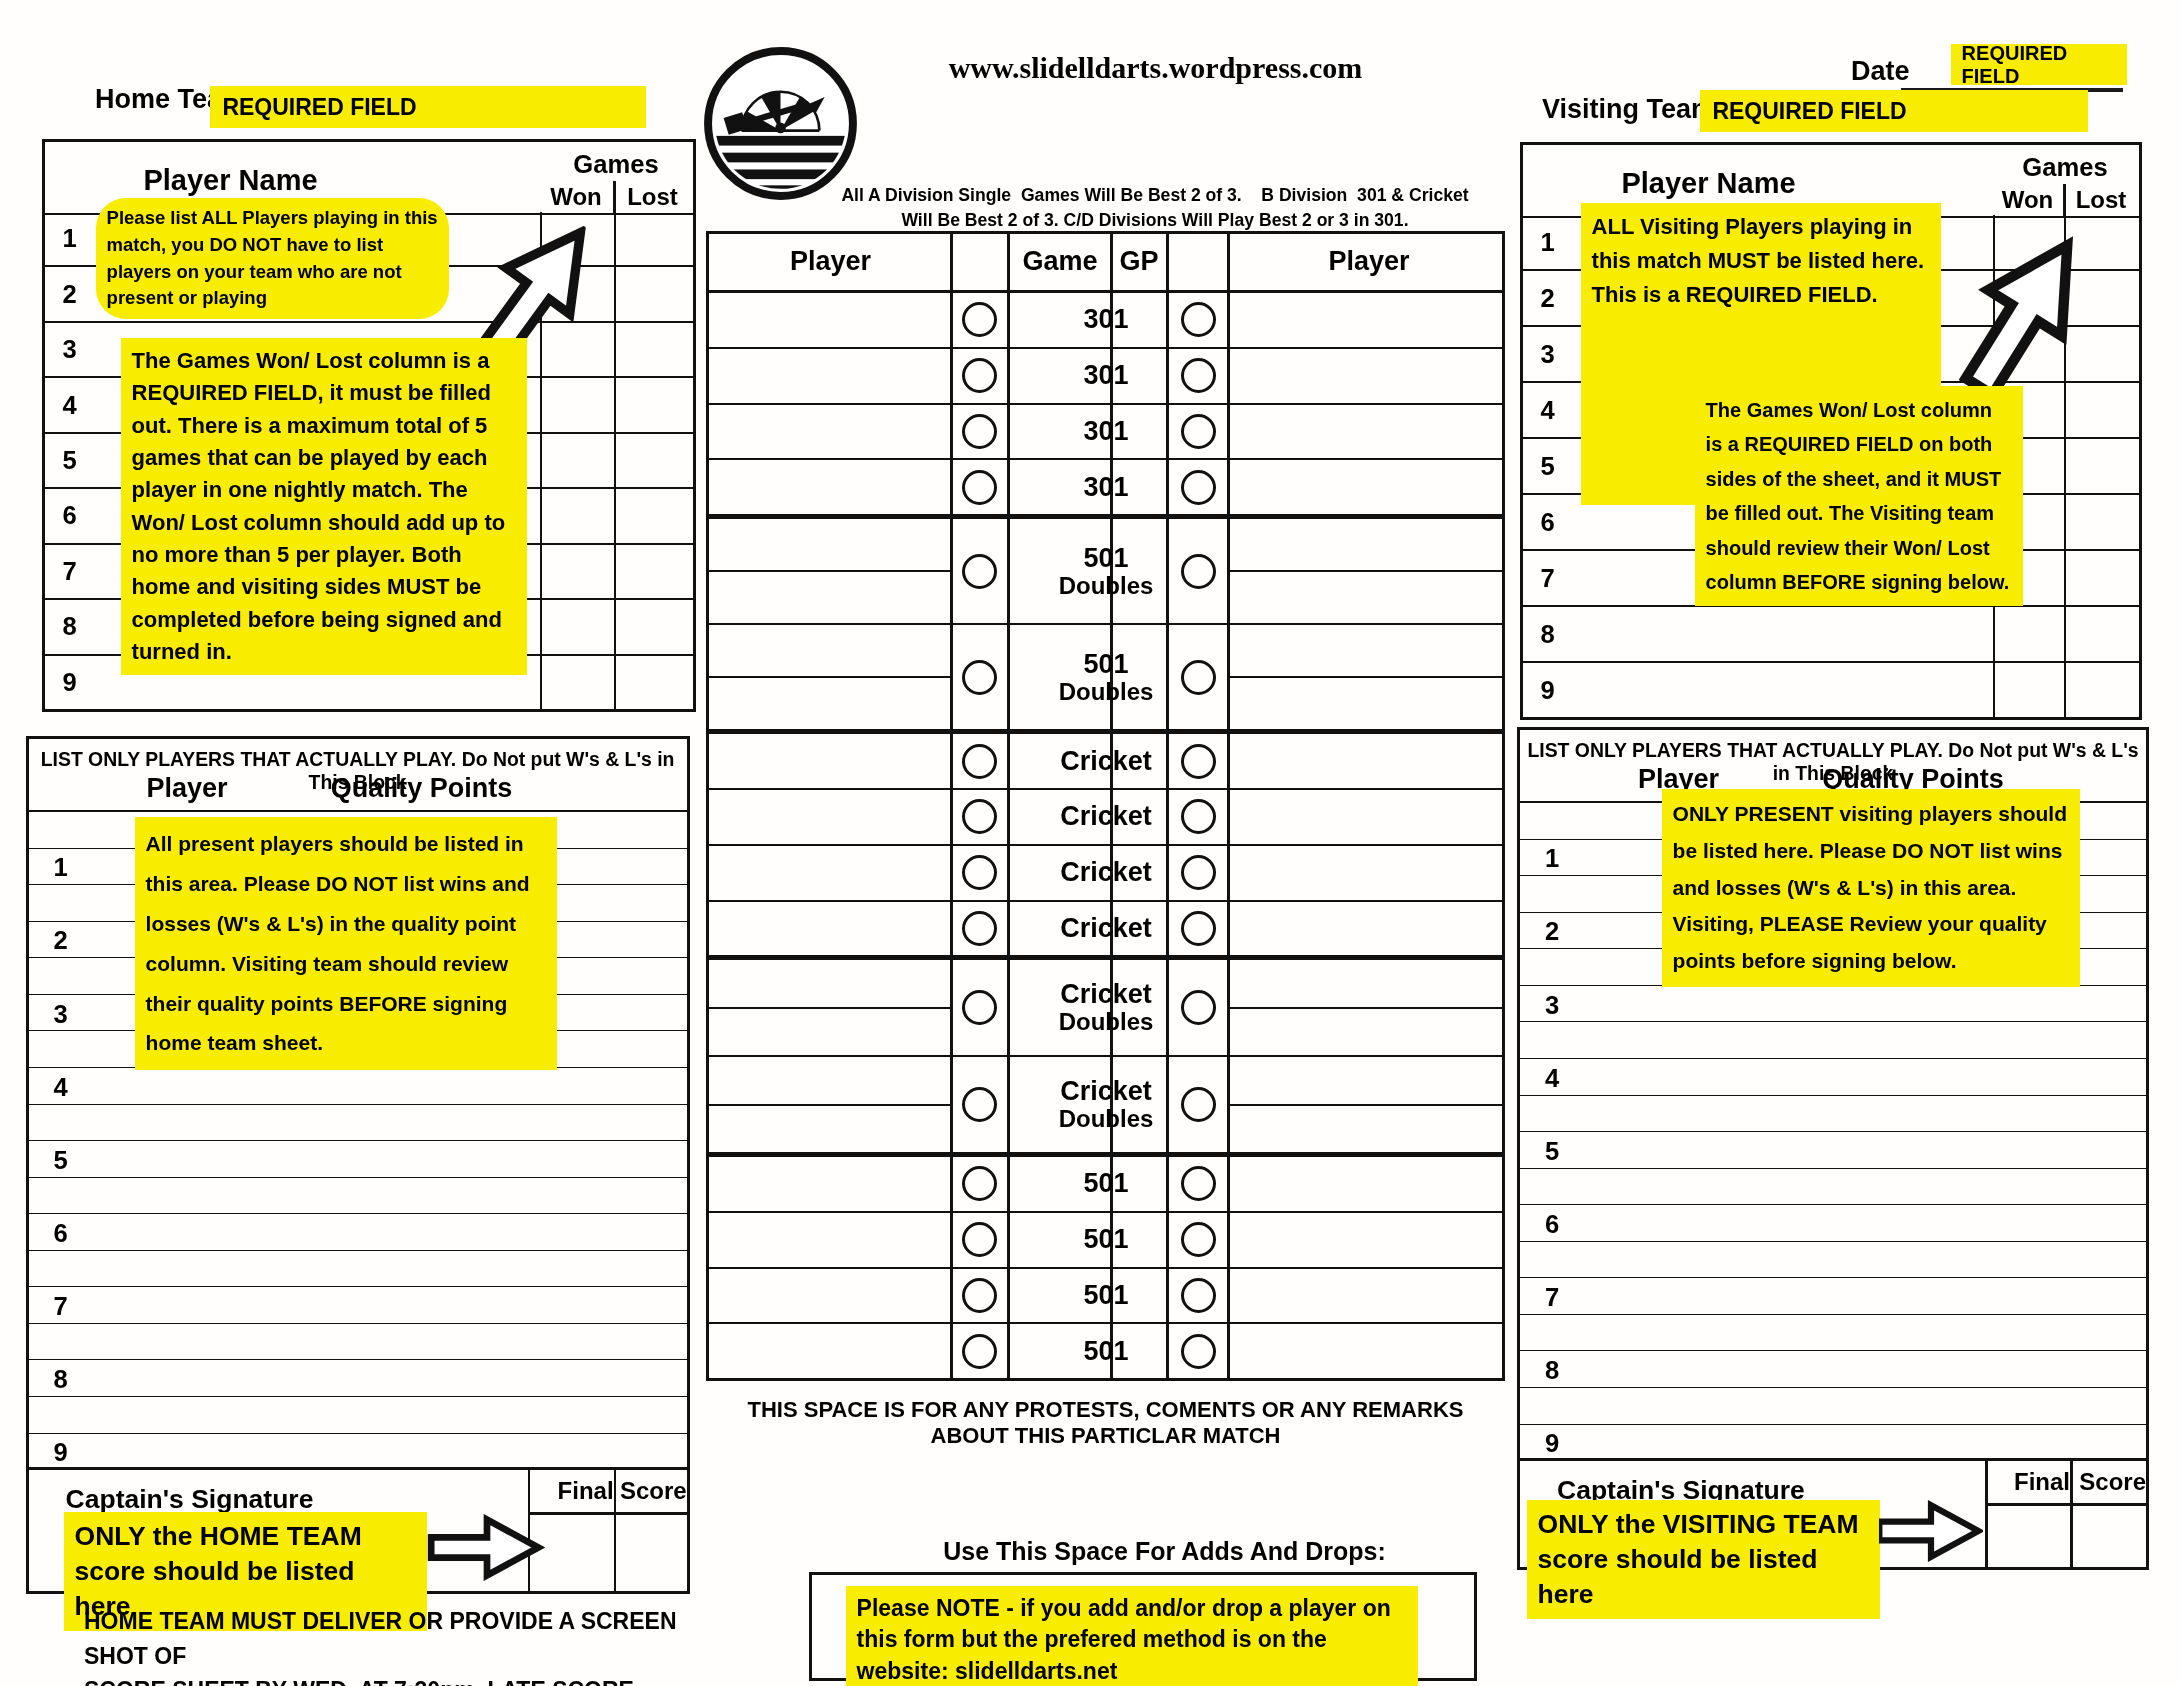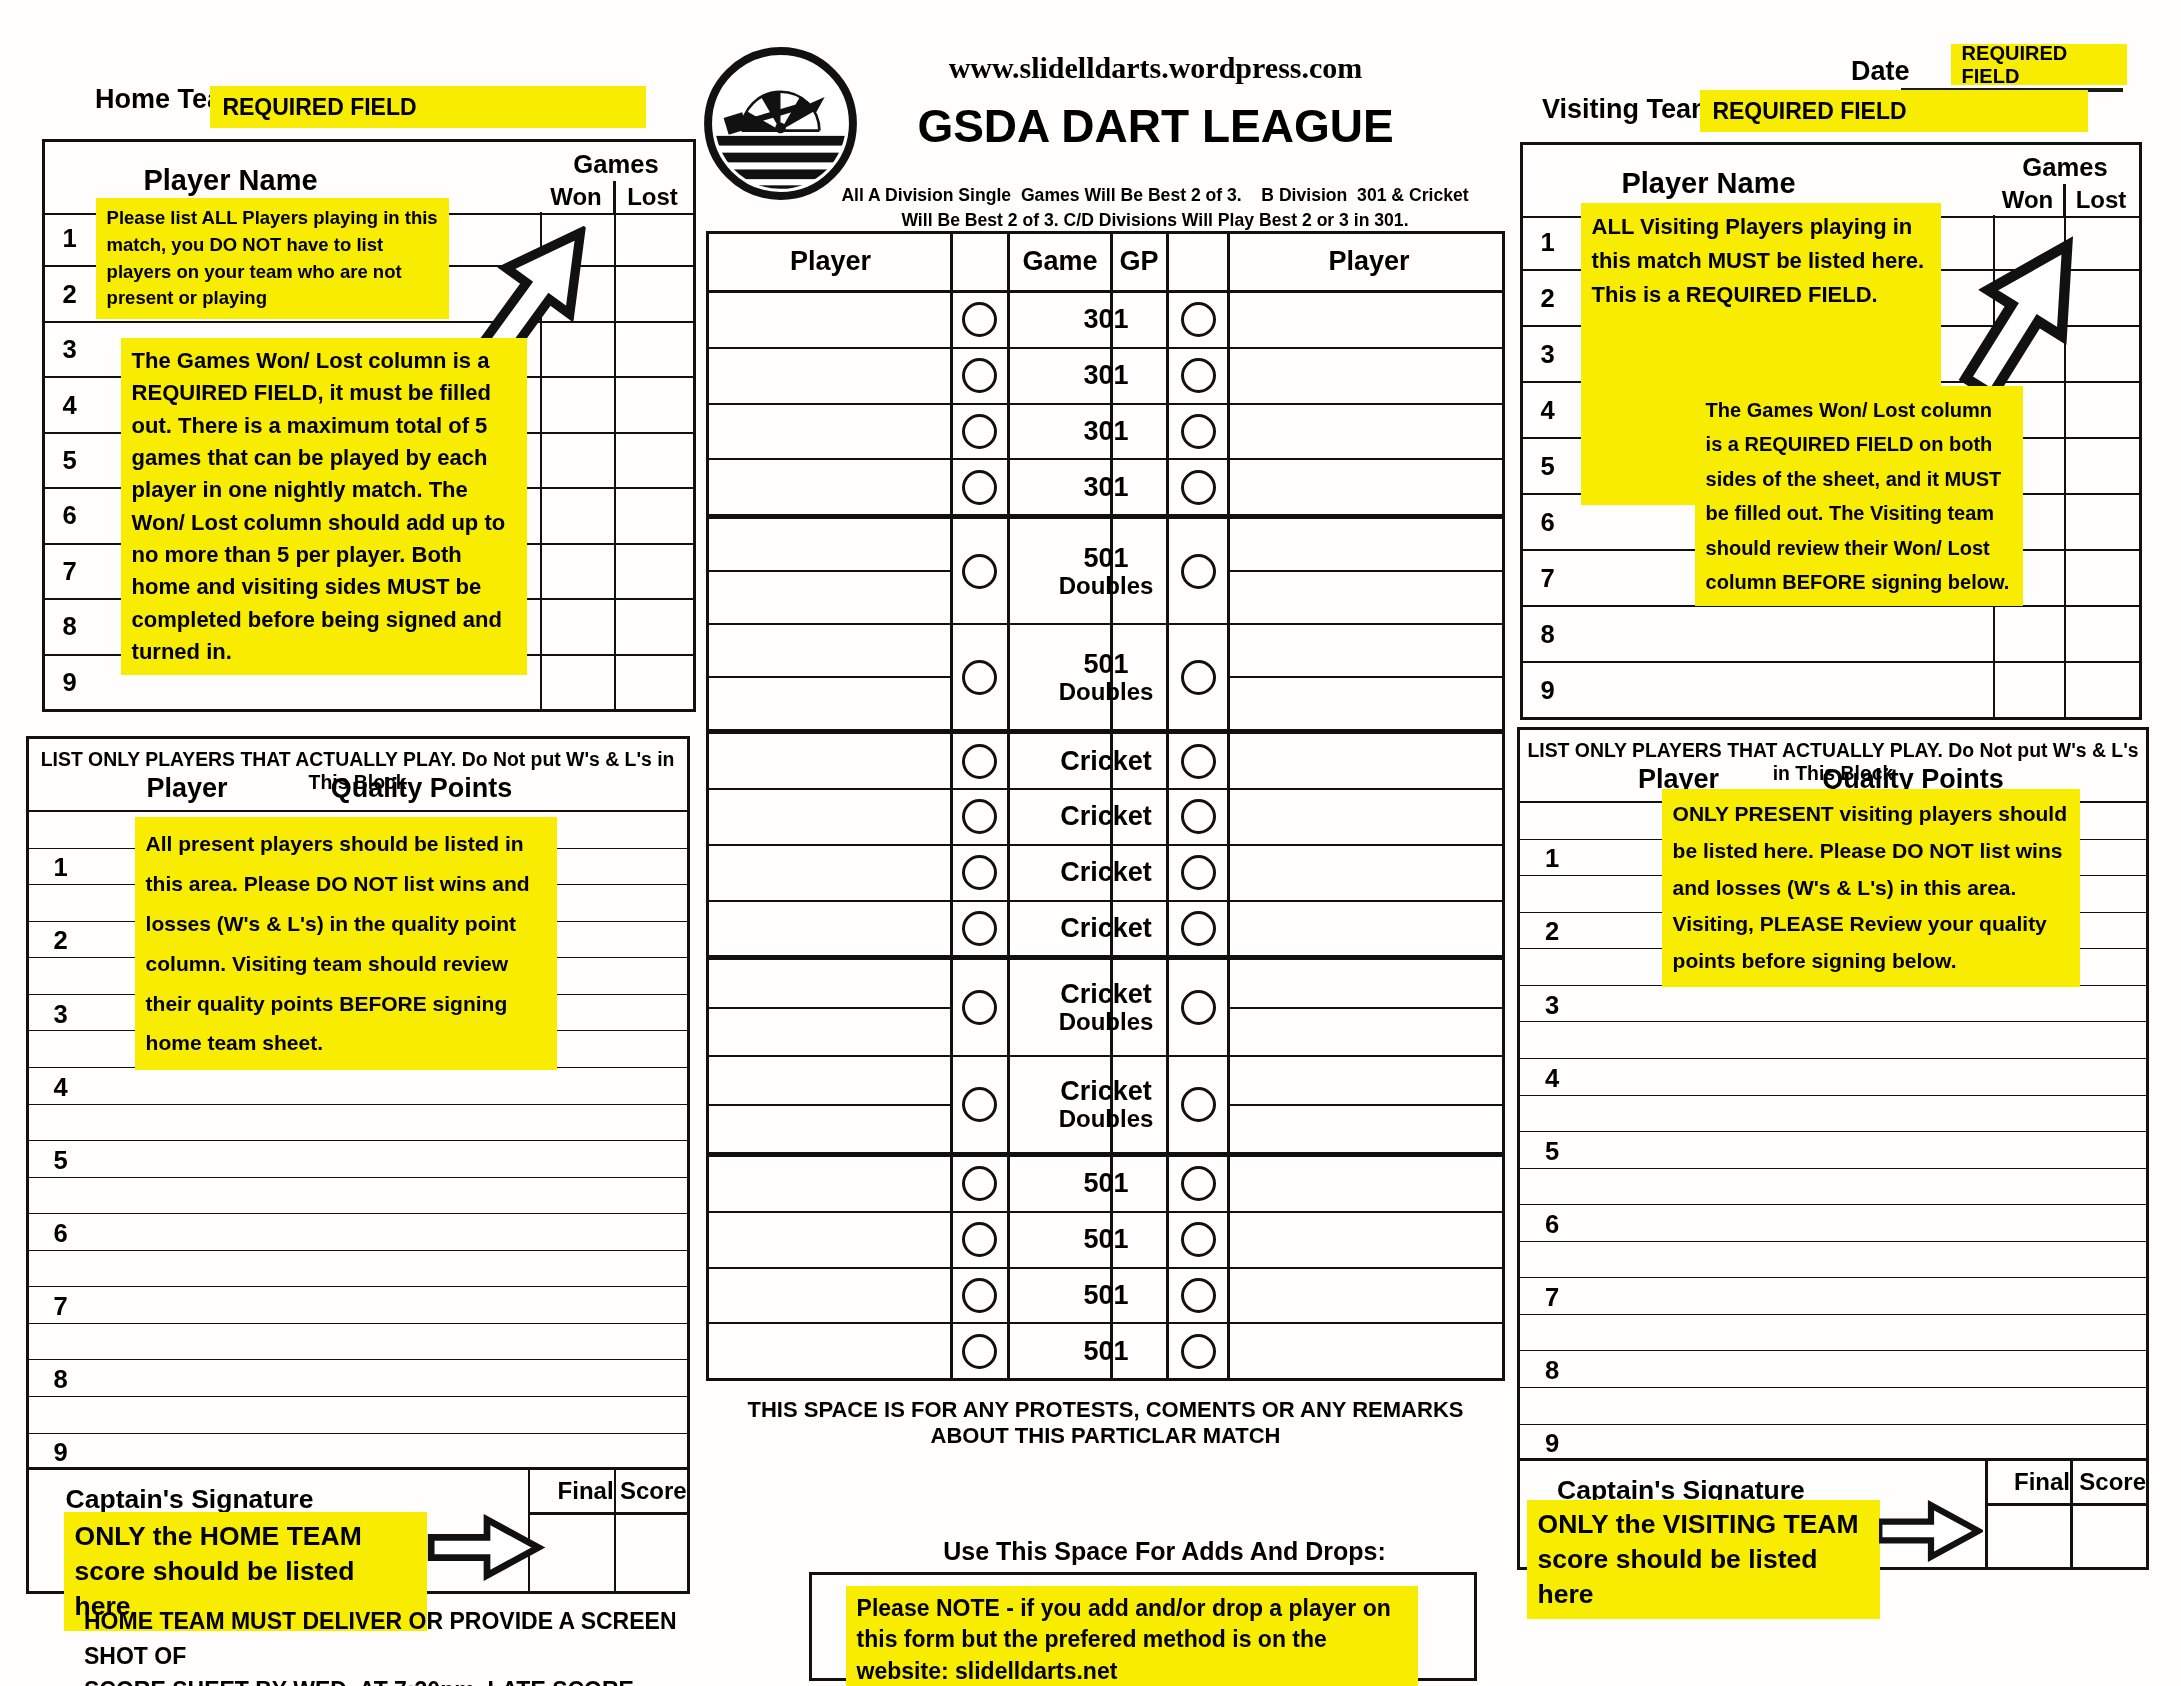--- a/index.html
+++ b/index.html
@@ -52,21 +52,21 @@
   .ne-arrow{position:absolute;}
   .ne-arrow svg{position:absolute;left:50%;top:50%;}
   .arrow-home{left:472px;top:225px;width:132px;height:132px;}
   .arrow-home svg{width:159px;height:94px;transform:translate(-50%,-50%) rotate(-54deg);}
   .arrow-vis{left:1959px;top:222px;width:132px;height:181px;}
   .arrow-vis svg{width:194px;height:104px;transform:translate(-50%,-50%) rotate(-58deg);}
   .r-arrow{position:absolute;}
   .r-arrow svg{display:block;}
 
   
-  .note-a{left:96px;top:198px;width:353px;font-size:18.5px;line-height:1.45;}
+  .note-a{left:96px;top:198px;width:353px;font-size:18.5px;line-height:1.45;border-radius:30px;}
   .note-b{left:121px;top:338px;width:406px;font-size:22px;line-height:1.47;}
   .v-note-a{left:1581px;top:203px;width:360px;height:302px;font-size:22px;line-height:1.55;}
   .v-note-b{left:1695px;top:386px;width:328px;font-size:20px;line-height:1.72;}
 
   
   .gtable{position:absolute;left:706px;top:231px;width:799px;height:1150px;border:3.5px solid #111;box-sizing:border-box;}
   .g-h{position:absolute;top:12.4px;font-size:27px;font-weight:bold;text-align:center;}
   .g-h-pl{left:0;width:243px;} .g-h-game{left:300px;width:102px;} .g-h-gp{left:402px;width:56px;} .g-h-pr{left:520px;width:280px;}
   .g-headline{position:absolute;top:56px;left:0;right:0;height:3.1px;background:#111;}
   .g-col{position:absolute;top:0;bottom:0;width:2.6px;background:#111;}
@@ -147,21 +147,20 @@
       <line x1="-44" y1="0" x2="44" y2="0" stroke="#111" stroke-width="3"></line>
       <circle cx="0" cy="-3" r="6" fill="#111"></circle>
     </g>
     <g>
       <line x1="40" y1="92" x2="122" y2="68" stroke="#111" stroke-width="7"></line>
       <polygon points="122,68 140,60 130,78" fill="#111"></polygon>
       <rect x="28" y="80" width="22" height="20" fill="#111" transform="rotate(-17 39 90)"></rect>
     </g>
   </svg>
   <div class="url">www.slidelldarts.wordpress.com</div>
-  <h1 class="title">GSDA DART LEAGUE</h1>
   <div class="sub sub1">All A Division Single  Games Will Be Best 2 of 3.    B Division  301 &amp; Cricket</div>
   <div class="sub sub2">Will Be Best 2 of 3. C/D Divisions Will Play Best 2 or 3 in 301.</div>
 
   <div class="date-label">Date</div>
   <div class="hl date-req">REQUIRED FIELD</div>
   <div class="date-line"></div>
 
   <div class="team-label home-label">Home Team:</div>
   <div class="hl home-req">REQUIRED FIELD</div>
   <div class="team-label vis-label">Visiting Team:</div>

